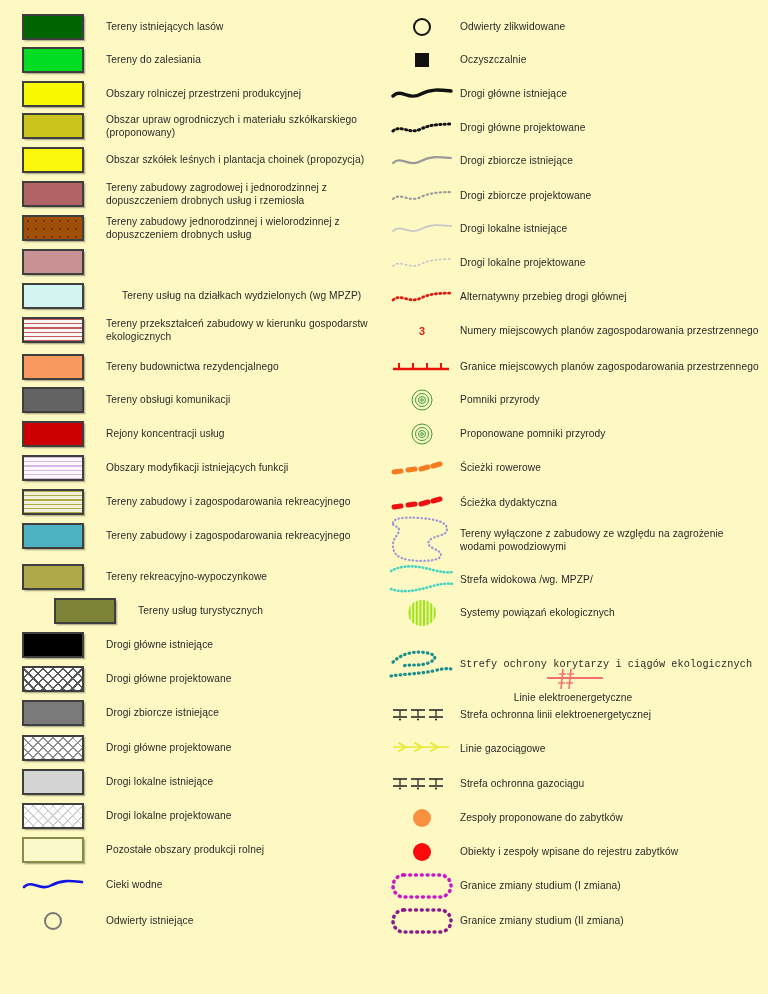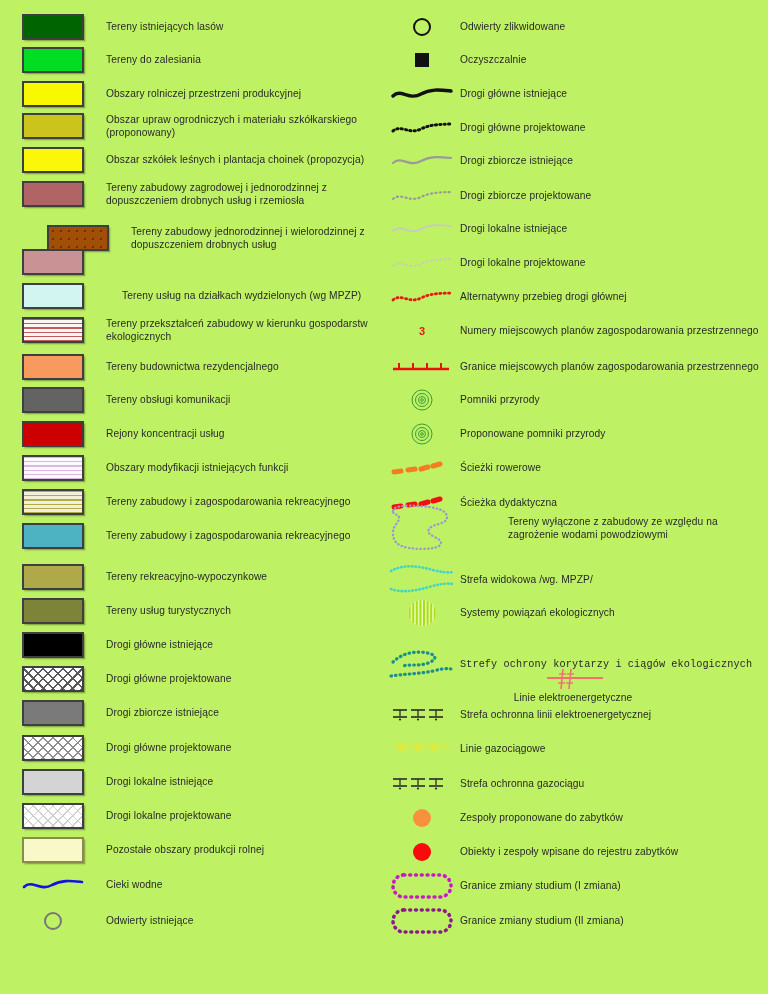--- a/index.html
+++ b/index.html
@@ -12,21 +12,21 @@
     width: 768px;
     height: 994px;
     font-family: "Liberation Sans", sans-serif;
     color: #262626;
     overflow: hidden;
   }
   .legend-page {
     position: relative;
     width: 768px;
     height: 994px;
-    background: #bef264;
+    background: #fef9c3;
   }
   .column {
     position: absolute;
     top: 0;
   }
   #col-left  { left: 0px;   width: 384px; }
   #col-right { left: 384px; width: 384px; }
 
   .legend-row {
     position: absolute;
@@ -125,21 +125,21 @@
         <div class="label">Obszar szkółek leśnych i plantacja choinek (propozycja)</div>
       </div>
       <div class="legend-row" style="top: 178px; height: 32px;">
         <div class="sym-cell">
           <div class="swatch" style="border-color: rgb(63, 63, 63);">
             <div class="fill" style="background: rgb(176, 100, 101);"></div>
           </div>
         </div>
         <div class="label">Tereny zabudowy zagrodowej i jednorodzinnej z dopuszczeniem drobnych usług i rzemiosła</div>
       </div>
-      <div class="legend-row" style="top: 222px; height: 32px; padding-left: 25px;">
+      <div class="legend-row" style="top: 212px; height: 32px;">
         <div class="sym-cell">
           <div class="swatch" style="border-color: rgb(63, 63, 63);">
             <div class="fill" style="background: radial-gradient(rgb(120, 39, 0) 0.7px, transparent 0.8px) 0% 0% / 8px 8px rgb(160, 79, 6);"></div>
           </div>
         </div>
         <div class="label">Tereny zabudowy jednorodzinnej i wielorodzinnej z dopuszczeniem drobnych usług</div>
       </div>
       <div class="legend-row" style="top: 246px; height: 32px;">
         <div class="sym-cell">
           <div class="swatch" style="border-color: rgb(63, 63, 63);">
@@ -212,21 +212,21 @@
         <div class="label">Tereny zabudowy i zagospodarowania rekreacyjnego</div>
       </div>
       <div class="legend-row" style="top: 561px; height: 32px;">
         <div class="sym-cell">
           <div class="swatch" style="border-color: rgb(63, 63, 63);">
             <div class="fill" style="background: rgb(176, 169, 74);"></div>
           </div>
         </div>
         <div class="label">Tereny rekreacyjno-wypoczynkowe</div>
       </div>
-      <div class="legend-row" style="top: 595px; height: 32px;">
+      <div class="legend-row" style="top: 595px; height: 32px; padding-left: 32px;">
         <div class="sym-cell">
           <div class="swatch" style="border-color: rgb(63, 63, 63);">
             <div class="fill" style="background: rgb(125, 132, 56);"></div>
           </div>
         </div>
         <div class="label">Tereny usług turystycznych</div>
       </div>
       <div class="legend-row" style="top: 629px; height: 32px;">
         <div class="sym-cell">
           <div class="swatch" style="border-color: rgb(63, 63, 63);">
@@ -460,21 +460,21 @@
             <svg class="sym-svg" width="62" height="20" viewBox="0 0 62 20" xmlns="http://www.w3.org/2000/svg">
       <path d="M3,14 L10,13" stroke="#f01010" stroke-width="5" stroke-linecap="round"></path>
       <path d="M17,12 L24,11" stroke="#f01010" stroke-width="5" stroke-linecap="round"></path>
       <path d="M30,11 L37,9" stroke="#f01010" stroke-width="5" stroke-linecap="round"></path>
       <path d="M42,8 L49,6" stroke="#f01010" stroke-width="5" stroke-linecap="round"></path>
             </svg>
           </span>
         </div>
         <div class="label">Ścieżka dydaktyczna</div>
       </div>
-      <div class="legend-row" style="top: 512px; height: 32px; gap: 48px;">
+      <div class="legend-row" style="top: 524px; height: 32px;">
         <div class="sym-cell">
           <span>
             <svg class="sym-svg" width="66" height="50" viewBox="0 0 66 50" xmlns="http://www.w3.org/2000/svg">
       <path d="M4,8 C4,3 16,2 30,3 C46,4 58,7 58,14 C58,22 44,20 40,26 C36,33 52,34 52,40 C52,46 34,47 20,45 C8,43 4,38 4,30 C4,22 10,20 10,15 C10,10 4,13 4,8 Z" fill="none" stroke="#9c96d8" stroke-width="2.2" stroke-linecap="round" stroke-dasharray="0.6 3.2"></path>
             </svg>
           </span>
         </div>
         <div class="label">Tereny wyłączone z zabudowy ze względu na  zagrożenie wodami powodziowymi</div>
       </div>
       <div class="legend-row" style="top: 564px; height: 32px;">

